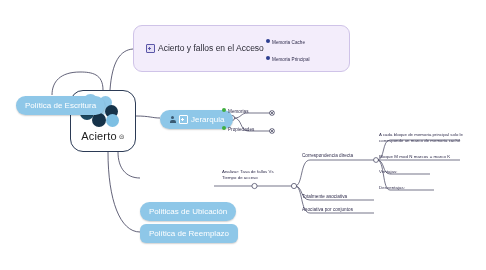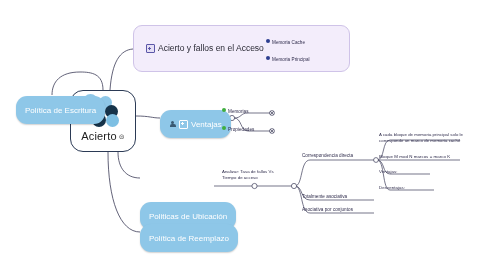--- a/index.html
+++ b/index.html
@@ -24,21 +24,21 @@
     text-align:center;font-size:11px;color:#1c1c1c;letter-spacing:.2px;
   }
   .center-label .mini{font-size:7px;color:#555;vertical-align:middle;margin-left:2px;}
   .blobs{position:absolute;left:80px;top:94px;width:46px;height:34px;}
   .blob{position:absolute;border-radius:50%;}
 
   
   .pill{
     position:absolute;display:flex;align-items:center;justify-content:center;
     background:#8ec7e8;color:#ffffff;border-radius:11px;
-    font-size:8px;white-space:nowrap;padding:0 9px;height:28px;
+    font-size:8px;white-space:nowrap;padding:0 9px;height:19px;
     box-shadow:0 1px 1.5px rgba(0,0,0,.18);
     box-sizing:border-box;
   }
   .pill .ic{
     display:inline-block;width:7px;height:7px;margin-right:3px;
     border:1px solid #ffffff;border-radius:1px;position:relative;flex:none;
   }
   .pill .ic:before{content:"";position:absolute;left:1px;top:2.5px;width:3px;height:1px;background:#fff;}
   .pill .ic:after{content:"";position:absolute;left:2px;top:1.5px;width:1px;height:3px;background:#fff;}
   .pill .person{
@@ -173,21 +173,21 @@
     <span class="dot navy"></span><span>Memoria Principal</span>
   </div>
 
   <div class="pill" style="left:16px;top:96px;">
     <span>Política de Escritura</span>
   </div>
 
   <div class="pill" style="left:160px;top:110px;">
     <span class="person"></span>
     <span class="ic"></span>
-    <span>Ventajas</span>
+    <span>Jerarquia</span>
   </div>
   <div class="leaf" style="left:222px;top:108px;">
     <span class="dot green"></span><span>Memorias</span>
   </div>
   <div class="leaf" style="left:222px;top:126px;">
     <span class="dot green"></span><span>Propiedades</span>
   </div>
 
   <div class="pill" style="left:140px;top:170px;margin-top:32px;">
     <span>Politicas de Ubicación</span>
@@ -212,17 +212,17 @@
   <div class="leaf wide" style="left:379px;top:154px;">
     <span>Bloque M mod N marcos = marco K</span>
   </div>
   <div class="leaf wide" style="left:379px;top:169px;">
     <span>Ventajas:</span>
   </div>
   <div class="leaf wide" style="left:379px;top:185px;">
     <span>Desventajas:</span>
   </div>
 
-  <div class="pill" style="left:140px;top:224px;">
+  <div class="pill" style="left:140px;top:224px;border-radius:6px;">
     <span>Política de Reemplazo</span>
   </div>
 
 </div>
 
 </body></html>

